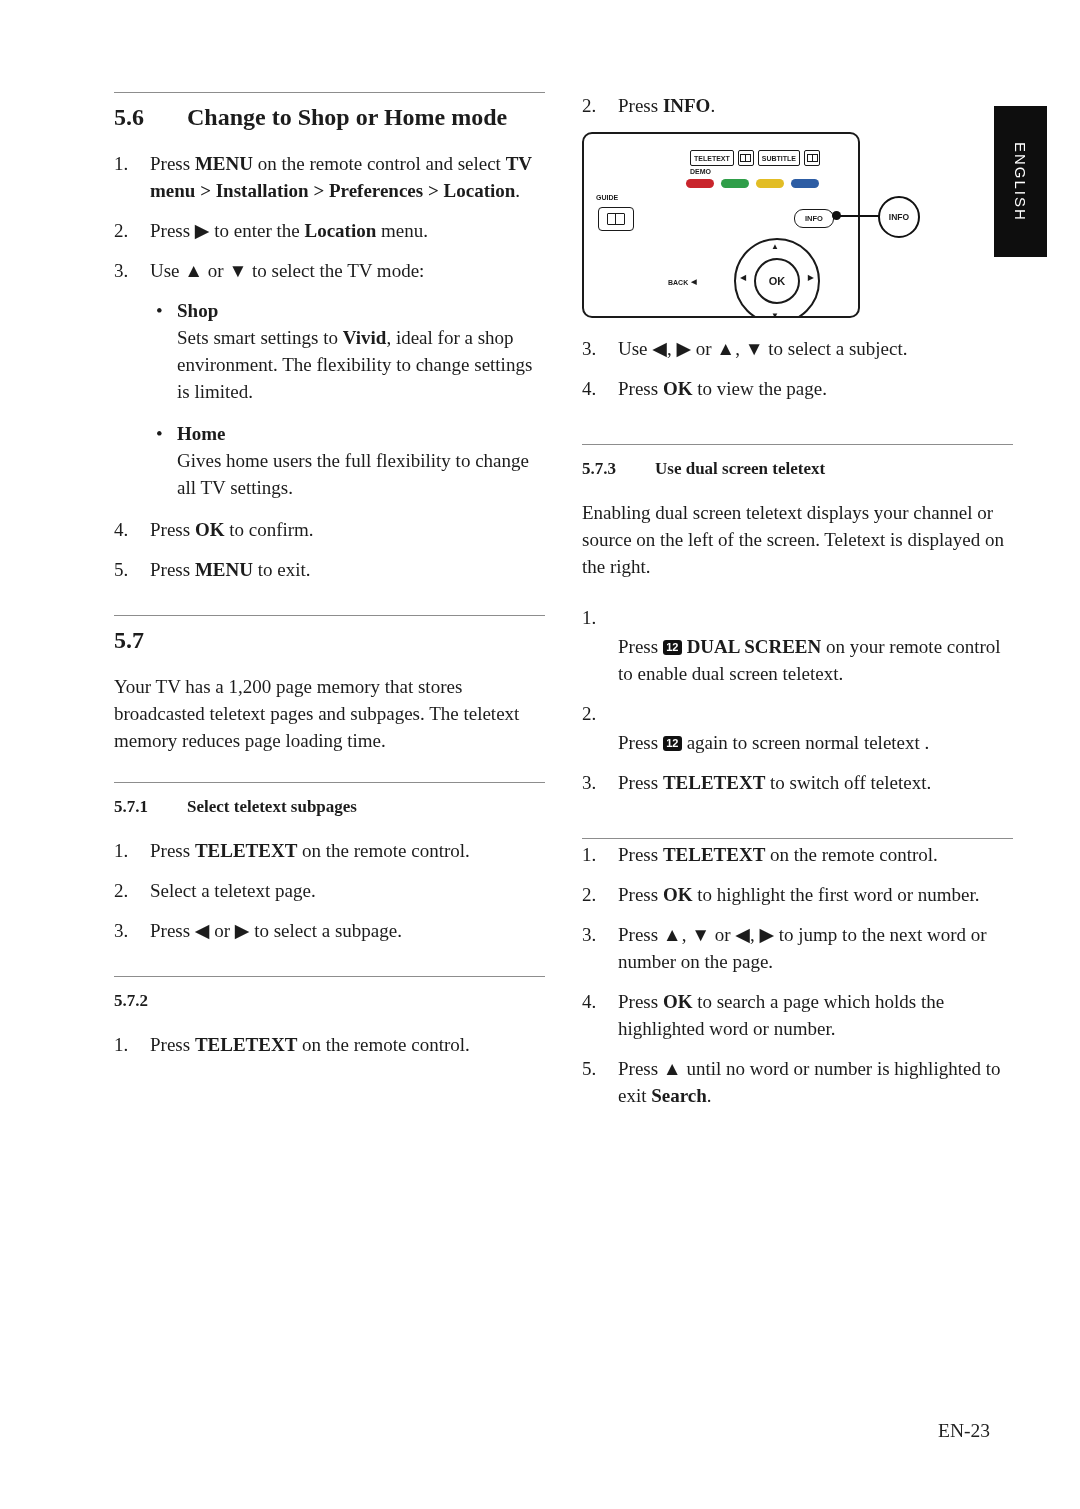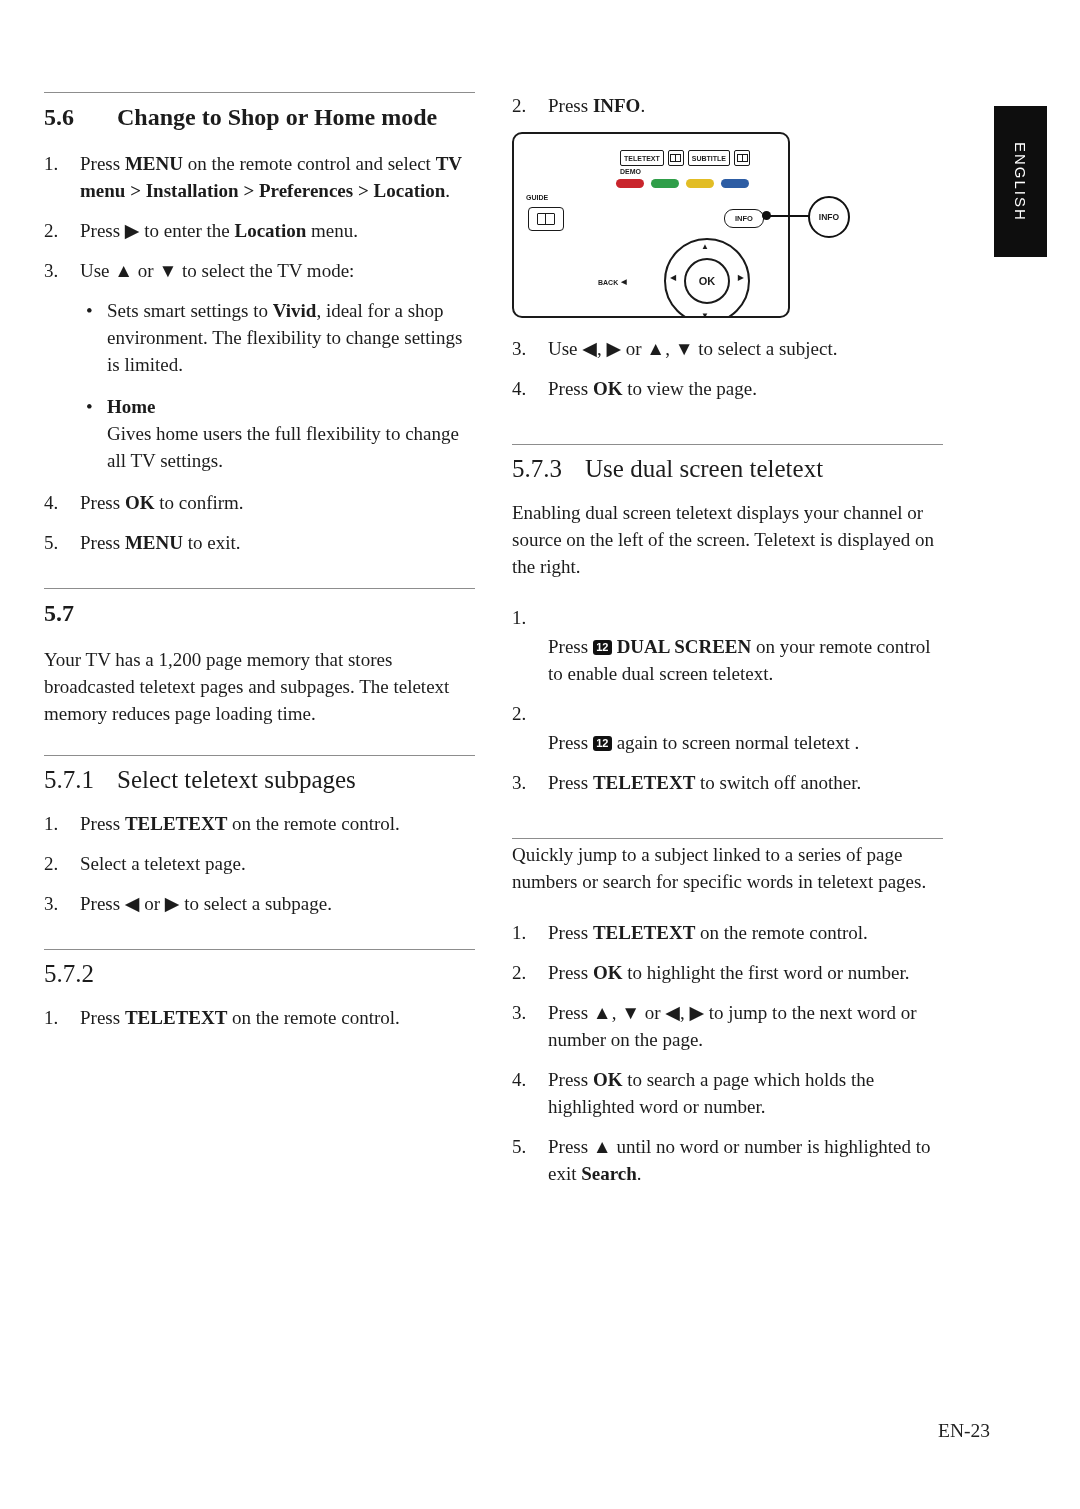--- a/index.html
+++ b/index.html
@@ -12,31 +12,31 @@
 
   
   .lang-tab{
     position:absolute;right:33px;top:106px;width:53px;height:151px;
     background:#0e0e0e;color:#fff;display:flex;align-items:center;justify-content:center;
     writing-mode:vertical-rl;font-family:"Liberation Sans",sans-serif;
     font-size:15px;letter-spacing:2px;
   }
 
   
-  .columns{display:flex;padding:92px 0 0 44px;gap:37px;align-items:flex-start;}
+  .columns{display:flex;padding:92px 0 0 114px;gap:37px;align-items:flex-start;}
   .col{width:431px;flex:none;}
 
   .rule{border-top:1px solid #8d8d8d;height:0;margin-bottom:2px;}
   .mt-a{margin-top:32px;} .mt-b{margin-top:28px;} .mt-c{margin-top:42px;}
 
   .sec-head{display:flex;font-weight:bold;font-size:24px;line-height:31px;margin:9px 0 17px;}
   .sec-num{width:73px;flex:none;}
   .sec-title{flex:1;}
 
-  .sub-head{display:flex;font-weight:normal;font-size:25px;line-height:26px;margin:11px 0 17px;}
+  .sub-head{display:flex;font-weight:bold;font-size:17px;line-height:26px;margin:11px 0 17px;}
   .sub-num{width:73px;flex:none;}
 
   .para{font-size:19px;line-height:27px;margin-bottom:24px;}
   .step{display:flex;font-size:19px;line-height:27px;margin-bottom:13px;}
   .step-num{width:36px;flex:none;}
   .step-text{flex:1;}
   .b{font-weight:bold;}
 
   .bullets{margin:2px 0 4px 42px;}
   .bullet{display:flex;margin-bottom:15px;font-size:19px;line-height:27px;}
@@ -120,20 +120,21 @@
       </div>
       <div class="step">
         <span class="step-num">3.</span>
         <span class="step-text"><span>Use ▲ or ▼ to select the TV mode:</span></span>
       </div>
 
       <div class="bullets">
         <div class="bullet">
           <span class="bullet-dot">•</span>
           <div class="bullet-body">
+            <div class="bullet-term">Shop</div>
             <div class="bullet-desc"><span>Sets smart settings to </span><span class="b">Vivid</span><span>, ideal for a shop environment. The flexibility to change settings is limited.</span></div>
           </div>
         </div>
         <div class="bullet">
           <span class="bullet-dot">•</span>
           <div class="bullet-body">
             <div class="bullet-term">Home</div>
             <div class="bullet-desc"><span>Gives home users the full flexibility to change all TV settings.</span></div>
           </div>
         </div>
@@ -253,25 +254,24 @@
       <div class="step">
         <span class="step-num">1.</span>
         <span class="step-text"><span>Press </span><span class="key12">12</span><span> </span><span class="b">DUAL SCREEN</span><span> on your remote control to enable dual screen teletext.</span></span>
       </div>
       <div class="step">
         <span class="step-num">2.</span>
         <span class="step-text"><span>Press </span><span class="key12">12</span><span> again to screen normal teletext .</span></span>
       </div>
       <div class="step">
         <span class="step-num">3.</span>
-        <span class="step-text"><span>Press </span><span class="b">TELETEXT</span><span> to switch off another.</span></span>
+        <span class="step-text"><span>Press </span><span class="b">TELETEXT</span><span> to switch off teletext.</span></span>
       </div>
 
       <div class="rule mt-c"></div>
-      <div class="para"><span>Quickly jump to a subject linked to a series of page numbers or search for specific words in teletext pages.</span></div>
 
       <div class="step">
         <span class="step-num">1.</span>
         <span class="step-text"><span>Press </span><span class="b">TELETEXT</span><span> on the remote control.</span></span>
       </div>
       <div class="step">
         <span class="step-num">2.</span>
         <span class="step-text"><span>Press </span><span class="b">OK</span><span> to highlight the first word or number.</span></span>
       </div>
       <div class="step">

